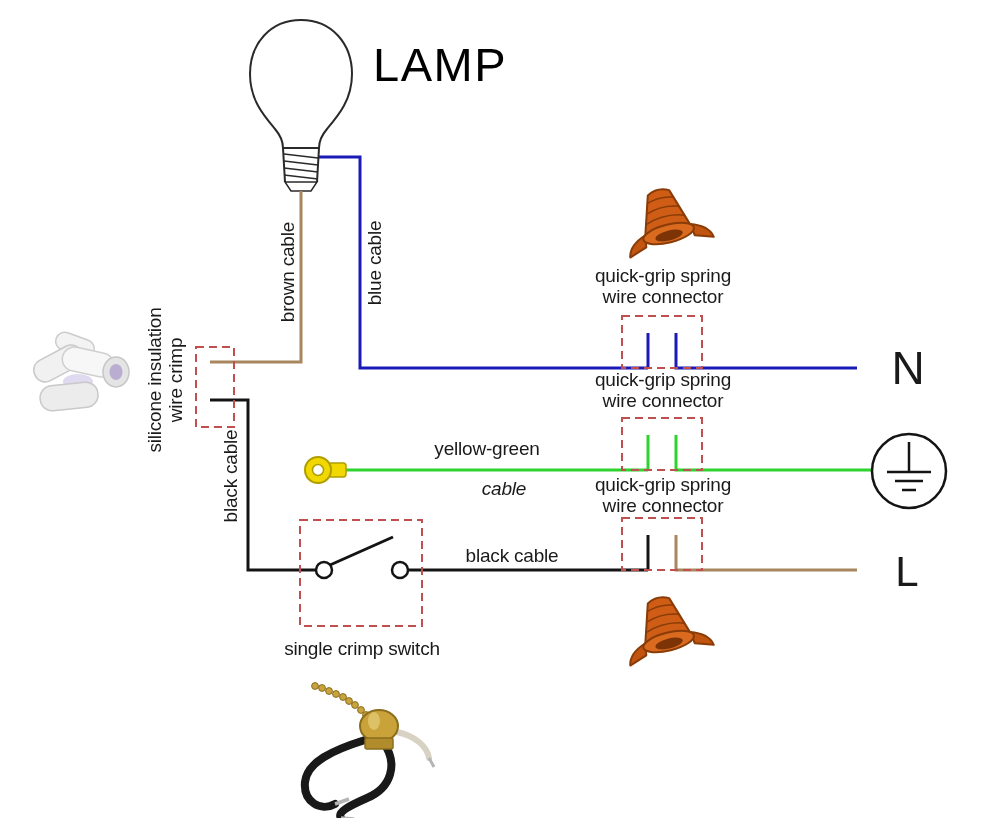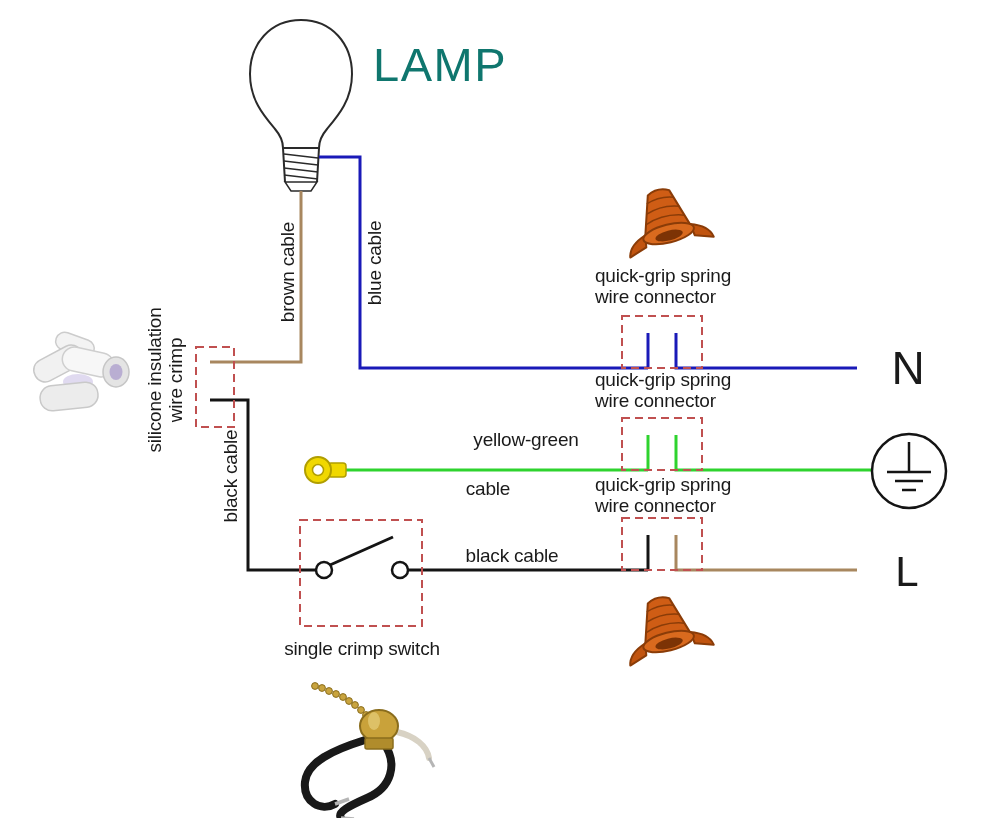--- a/index.html
+++ b/index.html
@@ -3,23 +3,23 @@
 <meta charset="utf-8">
 <style>
   * { margin:0; padding:0; box-sizing:border-box; }
   html,body { background:#ffffff; }
   #canvas {
     position:relative; width:1000px; height:818px; background:#fff; overflow:hidden;
     font-family:"Liberation Sans", sans-serif; color:#1a1a1a;
   }
   #canvas svg.layer { position:absolute; left:0; top:0; }
   .lbl { position:absolute; font-size:19px; letter-spacing:-0.2px; line-height:1.08; color:#1a1a1a; white-space:nowrap; }
-  .ctr { transform:translate(-50%,-50%); text-align:left; }
+  .ctr { transform:translate(-50%,-50%); text-align:center; }
   .rot { transform:translate(-50%,-50%) rotate(-90deg); text-align:center; }
-  .title { font-size:47px; letter-spacing:1.5px; color:#0f766e; }
+  .title { font-size:47px; letter-spacing:1.5px; color:#000000; }
   .big { font-size:46px; letter-spacing:0; }
   .big2 { font-size:42px; letter-spacing:0; }
 
   .w { fill:none; stroke-width:3; }
   .brown { stroke:var(--wire-brown,#a8875f); }
   .blue  { stroke:var(--wire-blue,#1a1ab8); }
   .green { stroke:var(--wire-green,#2ed32e); }
   .black { stroke:var(--wire-black,#141414); }
   .dash  { fill:none; stroke:var(--dashed-box,#c05050); stroke-width:2; stroke-dasharray:8 5; }
   .outline { stroke:#2a2a2a; fill:none; }
@@ -157,22 +157,22 @@
   </div>
   <div class="lbl ctr" style="left:663px; top:391px;">
     <div>quick-grip spring</div>
     <div>wire connector</div>
   </div>
   <div class="lbl ctr" style="left:663px; top:496px;">
     <div>quick-grip spring</div>
     <div>wire connector</div>
   </div>
 
-  <div class="lbl ctr" style="left:487px; top:440px;margin-left:39px;">yellow-green</div>
-  <div class="lbl ctr" style="left:488px; top:489px;">cable</div>
+  <div class="lbl ctr" style="left:487px; top:449px;">yellow-green</div>
+  <div class="lbl ctr" style="left:504px; top:489px;font-style:italic;">cable</div>
 
   <div class="lbl ctr" style="left:512px; top:556px;">black cable</div>
   <div class="lbl ctr" style="left:362px; top:649px;">single crimp switch</div>
 
   <div class="lbl ctr big" style="left:908px; top:369px;">N</div>
   <div class="lbl ctr big2" style="left:907px; top:572px;">L</div>
 
 </div>
 
 </body></html>

